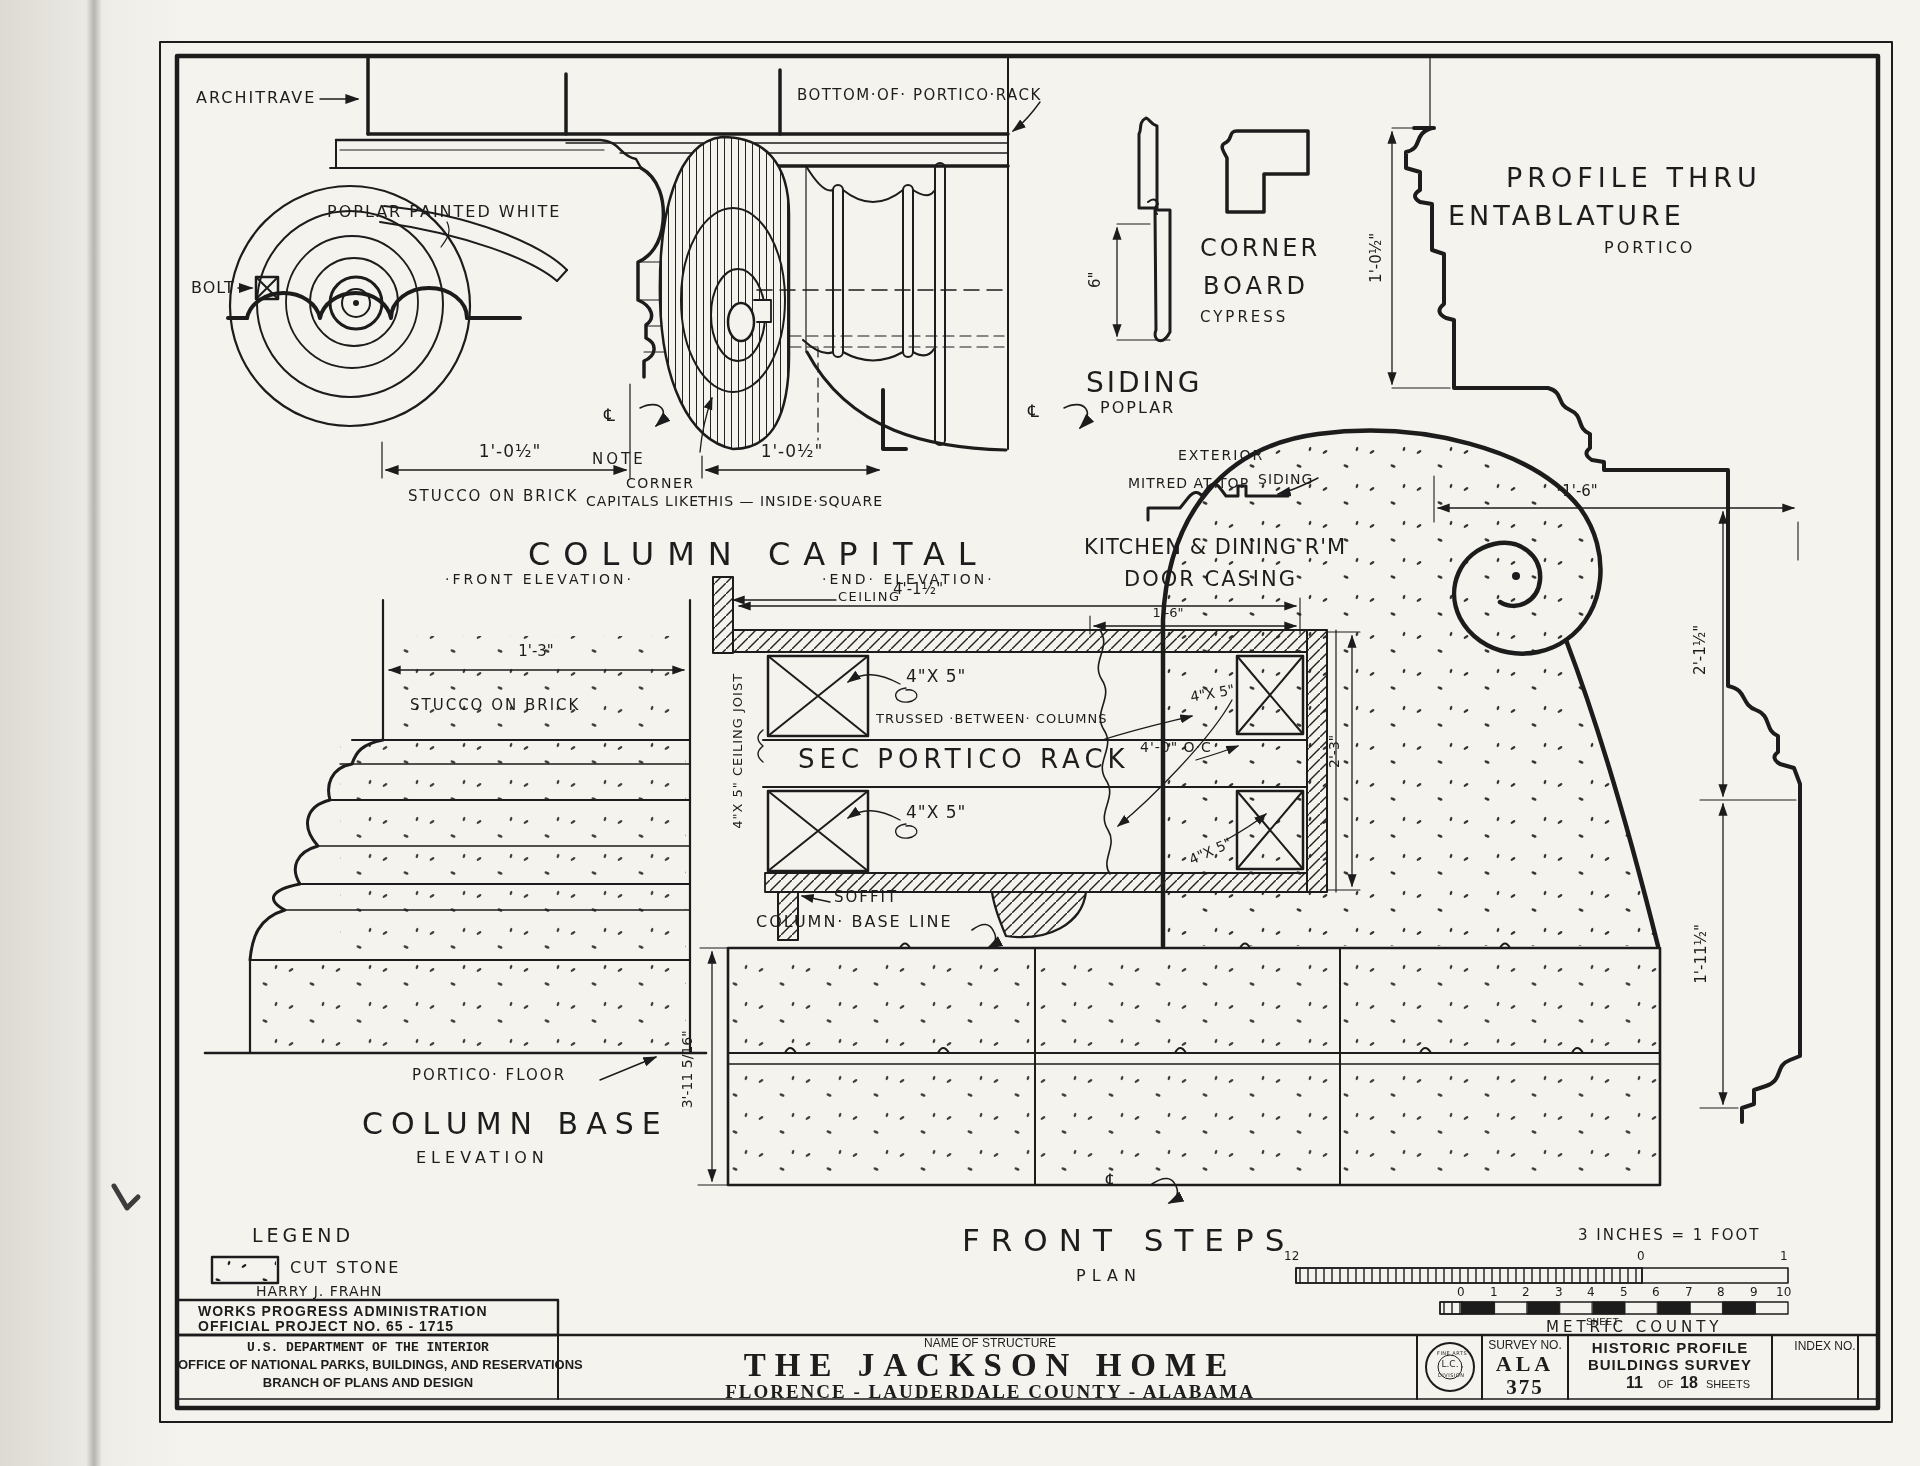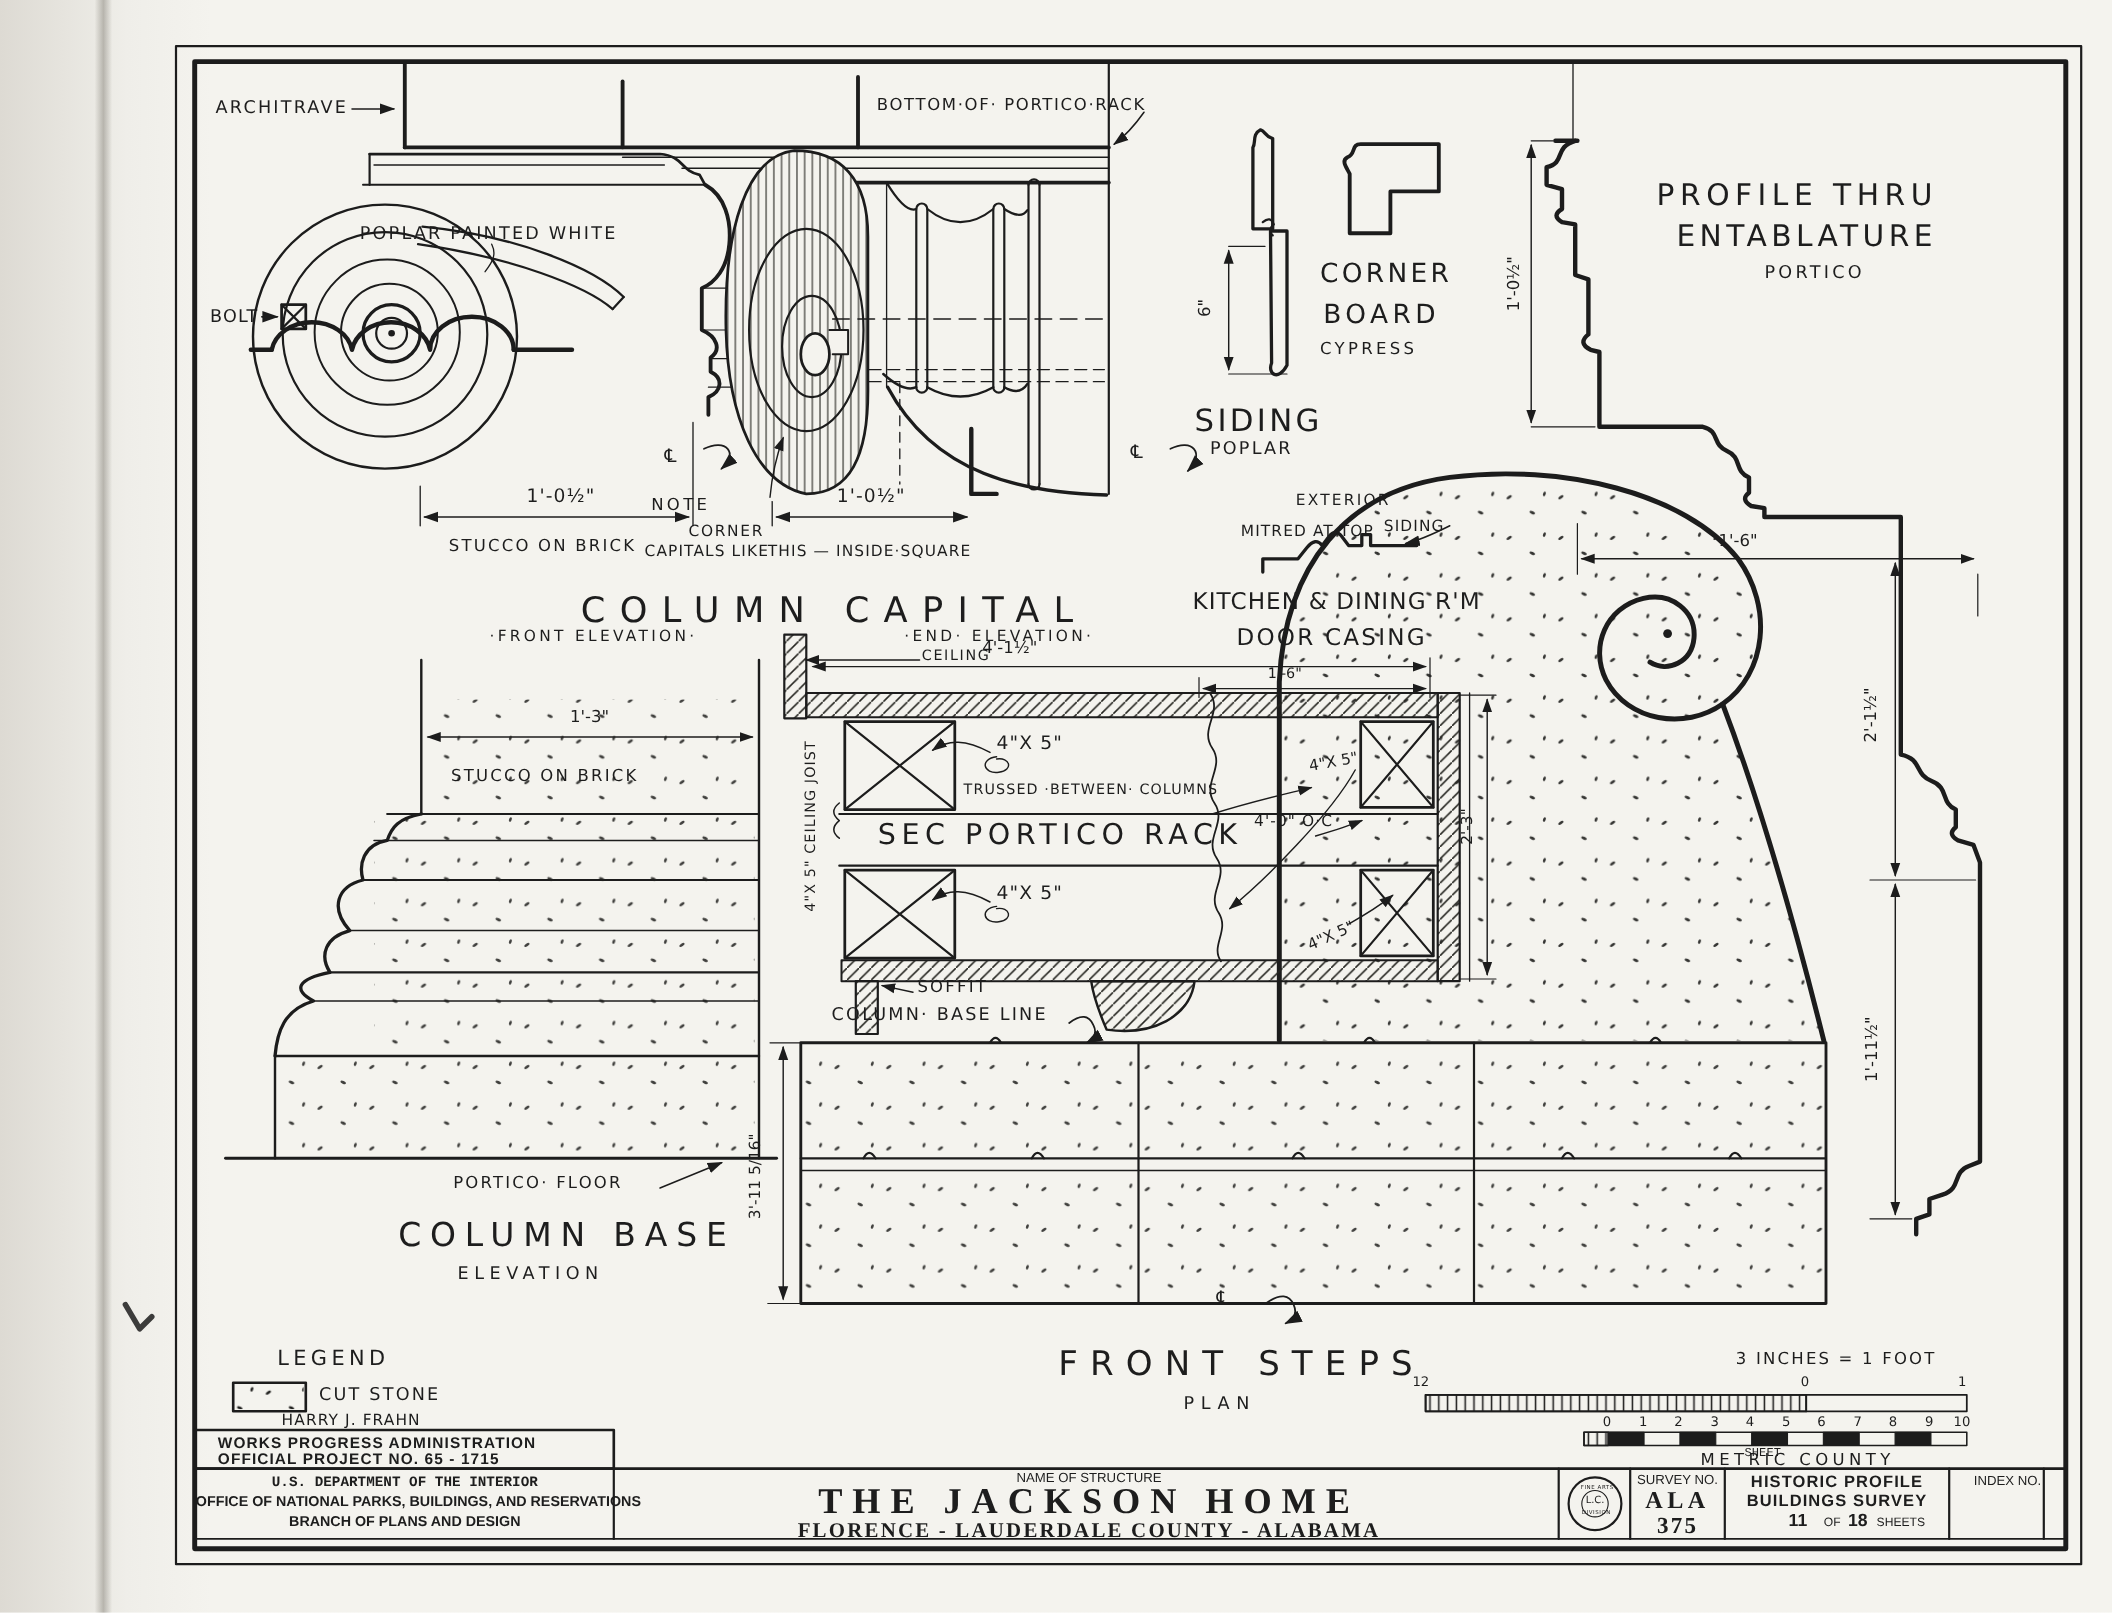--- a/index.html
+++ b/index.html
@@ -291,21 +291,21 @@
 <div class="lbl" style="left:1203px;top:274px;font-size:24px;letter-spacing:4px">BOARD</div>
 <div class="lbl" style="left:1200px;top:310px;font-size:15px;letter-spacing:3px">CYPRESS</div>
 <div class="lbl vert" style="left:1088px;top:272px;font-size:15px">6"</div>
 <div class="lbl" style="left:1086px;top:368px;font-size:28px;letter-spacing:3px">SIDING</div>
 <div class="lbl" style="left:1100px;top:400px;font-size:16px;letter-spacing:2px">POPLAR</div>
 <div class="lbl" style="left:1178px;top:448px;font-size:14px;letter-spacing:2px">EXTERIOR</div>
 <div class="lbl" style="left:1128px;top:476px;font-size:14px;letter-spacing:1px">MITRED AT TOP</div>
 <div class="lbl" style="left:1258px;top:472px;font-size:14px;letter-spacing:1px">SIDING</div>
 
 <div class="lbl" style="left:1506px;top:164px;font-size:27px;letter-spacing:5px">PROFILE  THRU</div>
-<div class="lbl" style="left:1524px;top:202px;font-size:27px;letter-spacing:4px">ENTABLATURE</div>
+<div class="lbl" style="left:1448px;top:202px;font-size:27px;letter-spacing:4px">ENTABLATURE</div>
 <div class="lbl" style="left:1604px;top:240px;font-size:16px;letter-spacing:3px">PORTICO</div>
 <div class="lbl vert" style="left:1352px;top:250px;font-size:15px">1'-0½"</div>
 <div class="lbl ctr" style="left:1520px;top:484px;width:120px;font-size:15px">1'-6"</div>
 <div class="lbl vert" style="left:1676px;top:642px;font-size:15px">2'-1½"</div>
 <div class="lbl vert" style="left:1672px;top:946px;font-size:15px">1'-11½"</div>
 
 <div class="lbl" style="left:1084px;top:536px;font-size:21px;letter-spacing:1px">KITCHEN &amp; DINING R'M</div>
 <div class="lbl" style="left:1124px;top:568px;font-size:21px;letter-spacing:2px">DOOR CASING</div>
 <div class="lbl ctr" style="left:858px;top:582px;width:120px;font-size:15px">4'-1½"</div>
 <div class="lbl ctr" style="left:1128px;top:606px;width:80px;font-size:13px">1'-6"</div>

